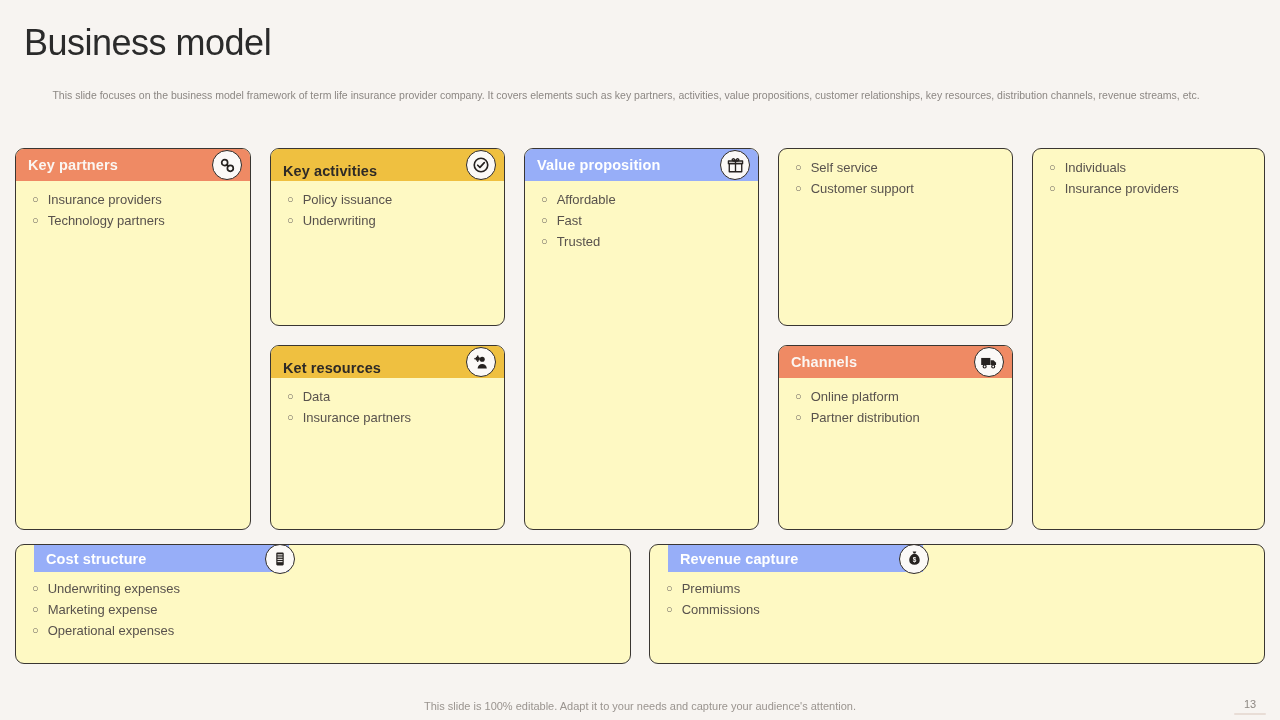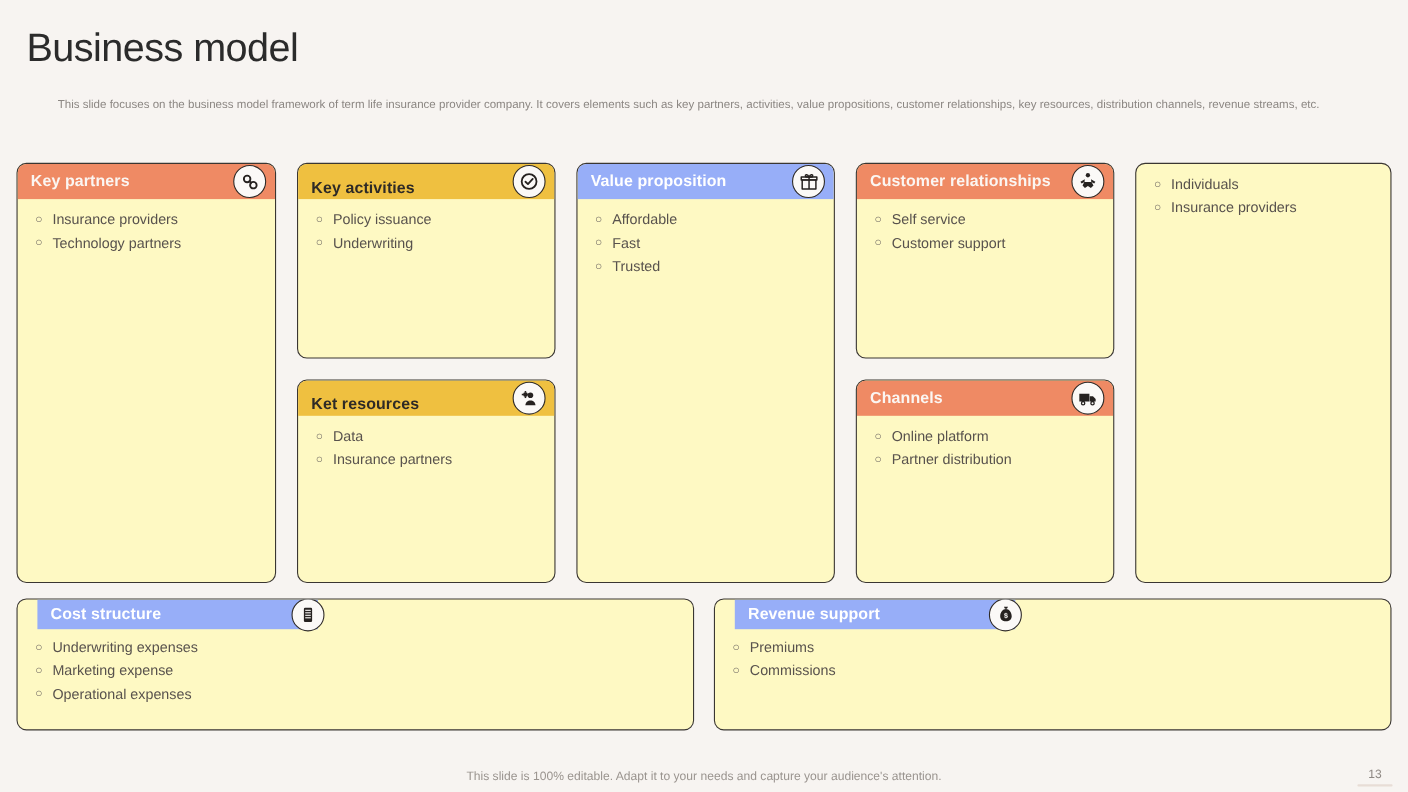--- a/index.html
+++ b/index.html
@@ -291,31 +291,20 @@
         <div class="bullet-row">
           <span class="bullet-mark">○</span>
           <span class="bullet-text">Trusted</span>
         </div>
       </div>
     </div>
   </div>
 
   <div class="col col-4">
     <div class="card half-top">
-      <div class="card-head hd-orange">
-        <span class="title">Customer relationships</span>
-        <span class="badge">
-          <svg width="18" height="18" viewBox="0 0 24 24" fill="#262220">
-            <circle cx="12" cy="4.4" r="2.6"></circle>
-            <path d="M8.2 9.4 3 12.2l1.3 2.3 3.6-1.9z"></path>
-            <path d="M15.8 9.4 21 12.2l-1.3 2.3-3.6-1.9z"></path>
-            <path d="M7.6 12.6h8.8l2.4 4.1-3.2 3.3-3.6-2.6-3.6 2.6-2.9-3.3z"></path>
-          </svg>
-        </span>
-      </div>
       <div class="card-body">
         <div class="bullet-row">
           <span class="bullet-mark">○</span>
           <span class="bullet-text">Self service</span>
         </div>
         <div class="bullet-row">
           <span class="bullet-mark">○</span>
           <span class="bullet-text">Customer support</span>
         </div>
       </div>
@@ -389,21 +378,21 @@
       </div>
       <div class="bullet-row">
         <span class="bullet-mark">○</span>
         <span class="bullet-text">Operational expenses</span>
       </div>
     </div>
   </div>
 
   <div class="card wide-right">
     <div class="card-head hd-blue">
-      <span class="title">Revenue support</span>
+      <span class="title">Revenue capture</span>
       <span class="badge">
         <svg width="17" height="17" viewBox="0 0 24 24" fill="#262220">
           <path d="M9.4 2.2h5.2l-1.3 2.6h-2.6z"></path>
           <path d="M12 5.2c4.1 0 7.4 4.6 7.4 9.1 0 4-2.9 6.5-7.4 6.5s-7.4-2.5-7.4-6.5c0-4.5 3.3-9.1 7.4-9.1z"></path>
           <text x="12" y="17" font-size="9" font-weight="bold" fill="#fbf9f7" text-anchor="middle" font-family="'Liberation Sans', sans-serif">$</text>
         </svg>
       </span>
     </div>
     <div class="card-body">
       <div class="bullet-row">

